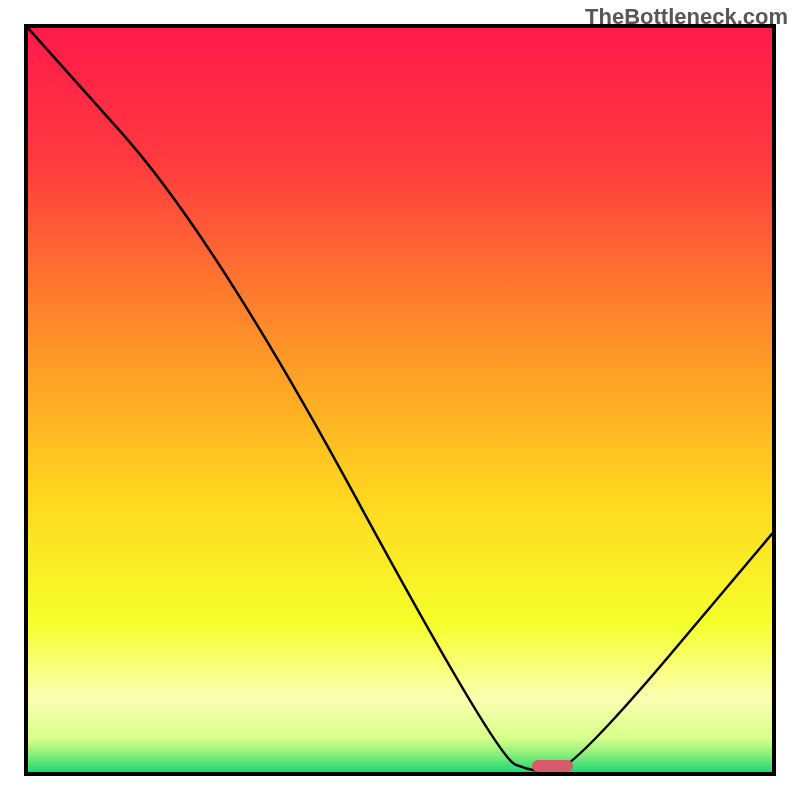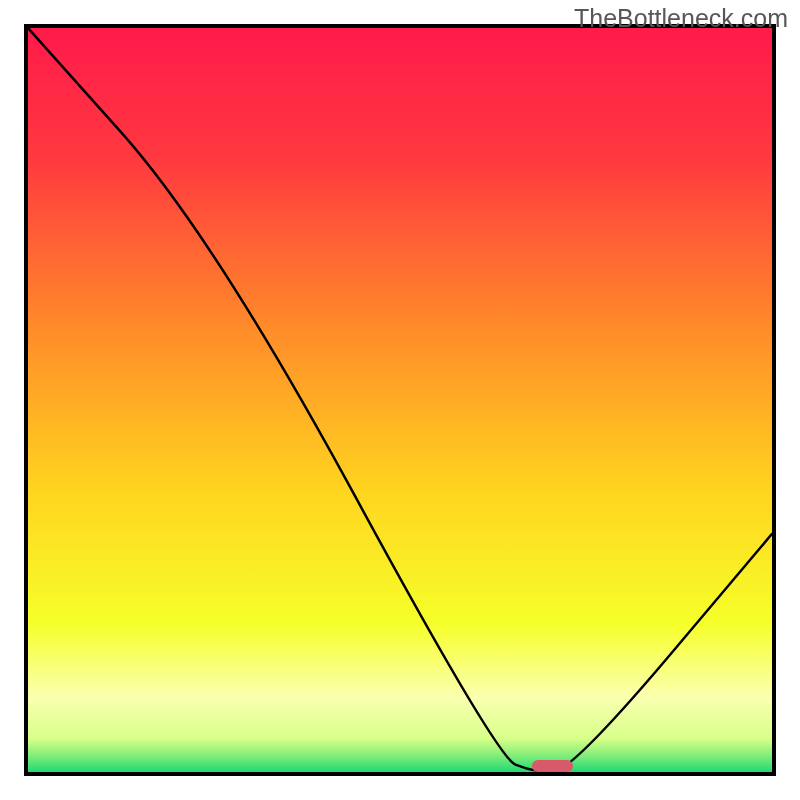--- a/index.html
+++ b/index.html
@@ -12,22 +12,22 @@
   }
   .container {
     position: relative;
     width: 800px;
     height: 800px;
   }
   .watermark {
     position: absolute;
     top: 4px;
     right: 12px;
-    font-size: 25px;
-    font-weight: normal;
+    font-size: 22px;
+    font-weight: bold;
     color: #575757;
     z-index: 10;
   }
   .plot-area {
     position: absolute;
     left: 24px;
     top: 24px;
     width: 752px;
     height: 752px;
     border: 4px solid #000;

